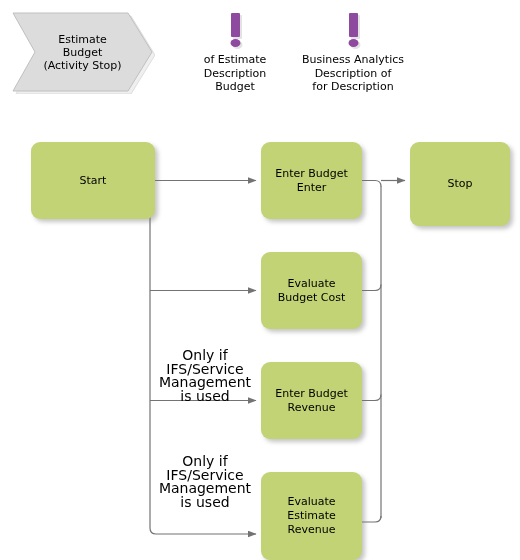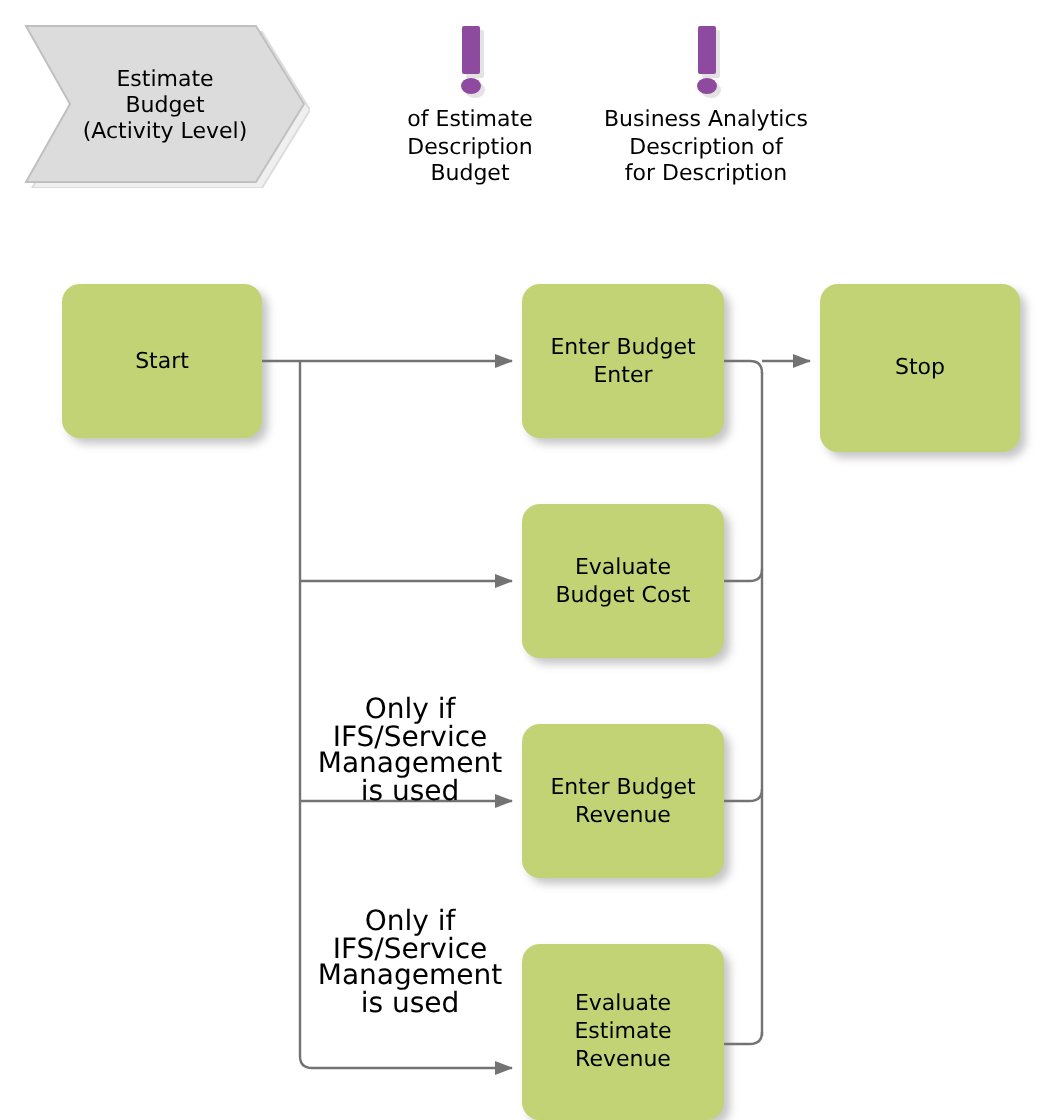--- a/index.html
+++ b/index.html
@@ -91,21 +91,21 @@
     display: flex;
     align-items: center;
     justify-content: center;
     text-align: center;
     font-size: 11px;
     line-height: 14px;
     color: #000000;
     box-sizing: border-box;
   }
 
-  #box-start        { left: 31px;  top: 142px; width: 100px; height: 77px; }
+  #box-start        { left: 31px;  top: 142px; width: 124px; height: 77px; }
   #box-enter-budget-cost      { left: 261px; top: 142px; width: 101px; height: 77px; }
   #box-stop         { left: 410px; top: 142px; width: 100px; height: 84px; }
   #box-evaluate-planned-cost  { left: 261px; top: 252px; width: 101px; height: 77px; }
   #box-enter-budget-revenue   { left: 261px; top: 362px; width: 101px; height: 77px; }
   #box-evaluate-planned-revenue { left: 261px; top: 472px; width: 101px; height: 88px; }
 
   
   .edge-label {
     position: absolute;
     width: 108px;
@@ -147,21 +147,21 @@
 
   <div class="chevron-shape">
     <svg viewBox="0 0 145 84" width="145" height="84">
       <path d="M3,3 L118,3 L142,42 L118,81 L3,81 L25,42 Z" fill="#dcdcdc" stroke="#b4b4b4" stroke-width="1" transform="translate(3,3)" opacity="0.45"></path>
       <path d="M3,3 L118,3 L142,42 L118,81 L3,81 L25,42 Z" fill="#dcdcdc" stroke="#c0c0c0" stroke-width="1"></path>
     </svg>
   </div>
   <div class="chevron-label">
     <span>Estimate</span>
     <span>Budget</span>
-    <span>(Activity Level)</span>
+    <span>(Activity Stop)</span>
   </div>
 
   <div class="note" id="note-estimate-budget">
     <div class="note-icon">
       <svg viewBox="0 0 22 40" width="22" height="40">
         <rect x="9" y="5" width="9" height="24" rx="1" fill="#b0b0b0" opacity="0.35"></rect>
         <ellipse cx="13.5" cy="35" rx="5" ry="4" fill="#b0b0b0" opacity="0.35"></ellipse>
         <rect x="7" y="3" width="9" height="24" rx="1" fill="#8e4a9e"></rect>
         <ellipse cx="11.5" cy="33" rx="5" ry="4" fill="#8e4a9e"></ellipse>
       </svg>

